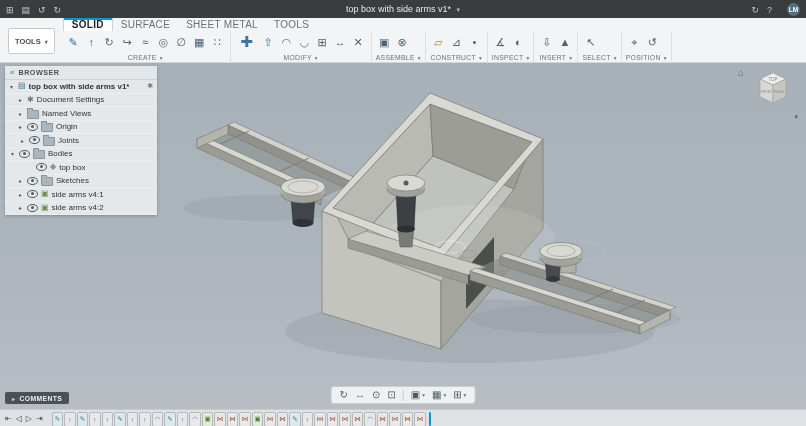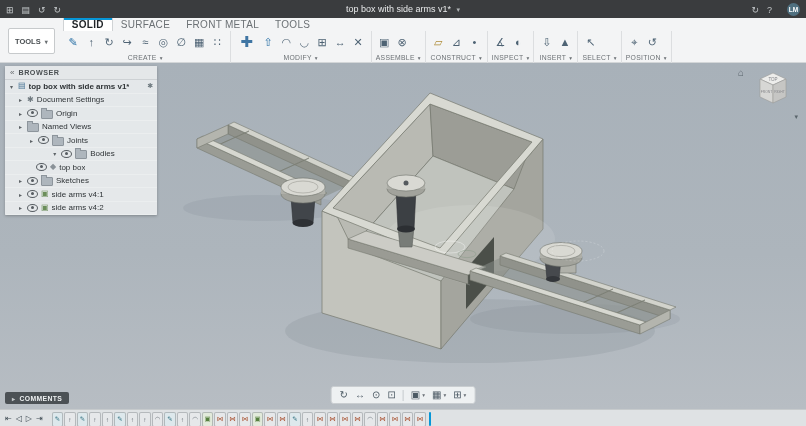--- a/index.html
+++ b/index.html
@@ -99,21 +99,21 @@
 
   <div id="ribbon">
     <div id="workspace">
       <span>TOOLS</span>
       <span class="caret">▾</span>
     </div>
     <div id="ribbon-main">
       <div id="tabs">
           <div class="tab active">SOLID</div>
           <div class="tab">SURFACE</div>
-          <div class="tab">FRONT METAL</div>
+          <div class="tab">SHEET METAL</div>
           <div class="tab">TOOLS</div>
         </div>
       <div id="groups">
           <div class="group">
             <div class="g-icons">
               <div class="tool" style="color: rgb(47, 116, 168);">✎</div>
               <div class="tool" style="color: rgb(78, 99, 116);">↑</div>
               <div class="tool" style="color: rgb(78, 99, 116);">↻</div>
               <div class="tool" style="color: rgb(78, 99, 116);">↪</div>
               <div class="tool" style="color: rgb(78, 99, 116);">≈</div>
@@ -302,36 +302,36 @@
             <span class="blabel" style="font-weight: 700;">top box with side arms v1*</span>
             <span class="btrail">✱</span>
           </div>
           <div class="brow" style="padding-left: 12px;">
             <span class="bcaret">▸</span>
             <span class="bicon" style="color: rgb(112, 122, 128);">✱</span>
             <span class="blabel">Document Settings</span>
           </div>
           <div class="brow" style="padding-left: 12px;">
             <span class="bcaret">▸</span>
+            <span class="fold"></span>
+            <span class="blabel">Named Views</span>
+          </div>
+          <div class="brow" style="padding-left: 12px;">
+            <span class="bcaret">▸</span>
             <span class="eye"></span>
             <span class="fold"></span>
             <span class="blabel">Origin</span>
           </div>
-          <div class="brow" style="padding-left: 12px;">
-            <span class="bcaret">▸</span>
-            <span class="fold"></span>
-            <span class="blabel">Named Views</span>
-          </div>
-          <div class="brow" style="padding-left: 23px;">
+          <div class="brow" style="padding-left: 14px;">
             <span class="bcaret">▸</span>
             <span class="eye"></span>
             <span class="fold"></span>
             <span class="blabel">Joints</span>
           </div>
-          <div class="brow" style="padding-left: 4px; justify-content: center;">
+          <div class="brow" style="padding-left: 4px;">
             <span class="bcaret">▾</span>
             <span class="eye"></span>
             <span class="fold"></span>
             <span class="blabel">Bodies</span>
           </div>
           <div class="brow" style="padding-left: 21px;">
             <span class="bcaret"></span>
             <span class="eye"></span>
             <span class="bicon" style="color: rgb(138, 146, 152);">◆</span>
             <span class="blabel">top box</span>

